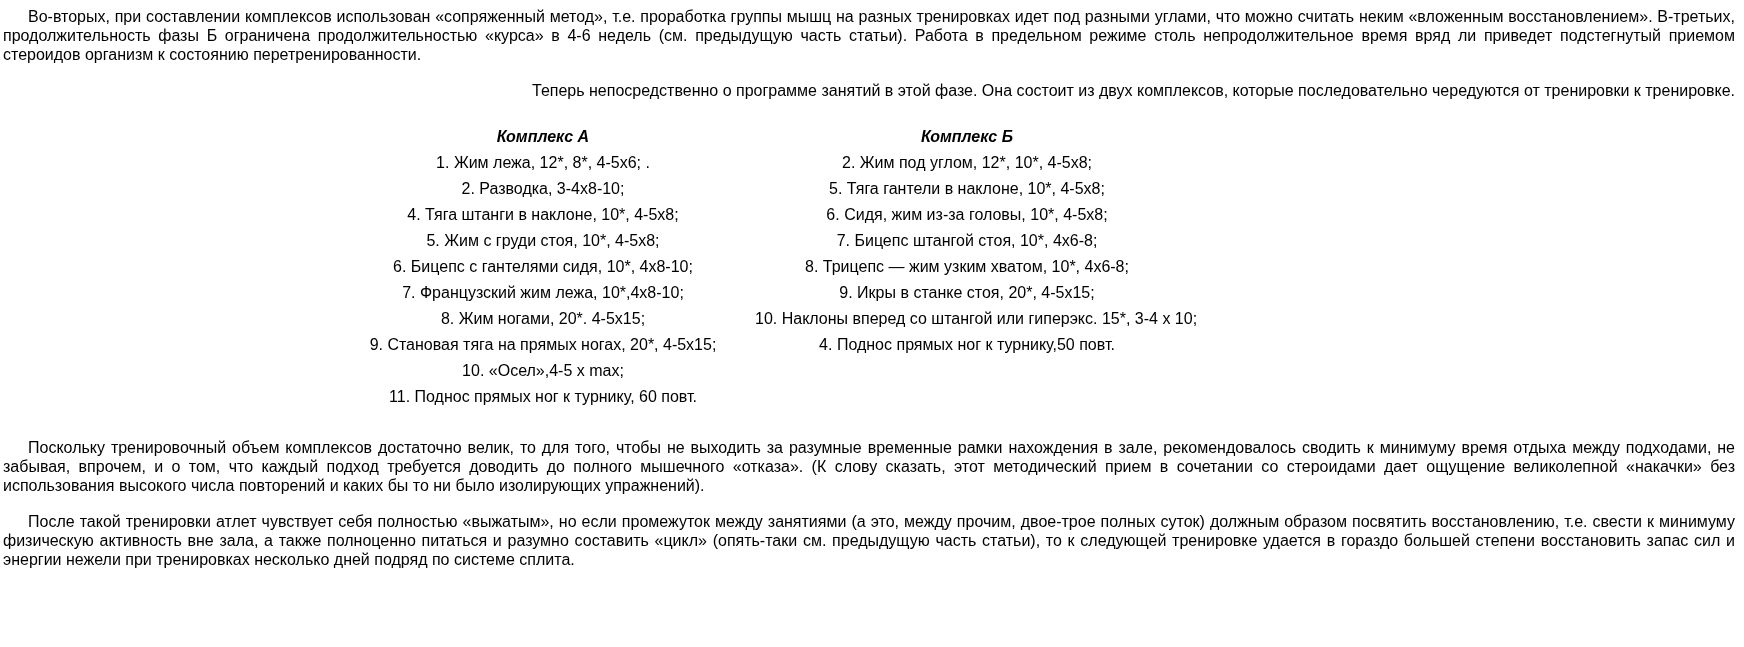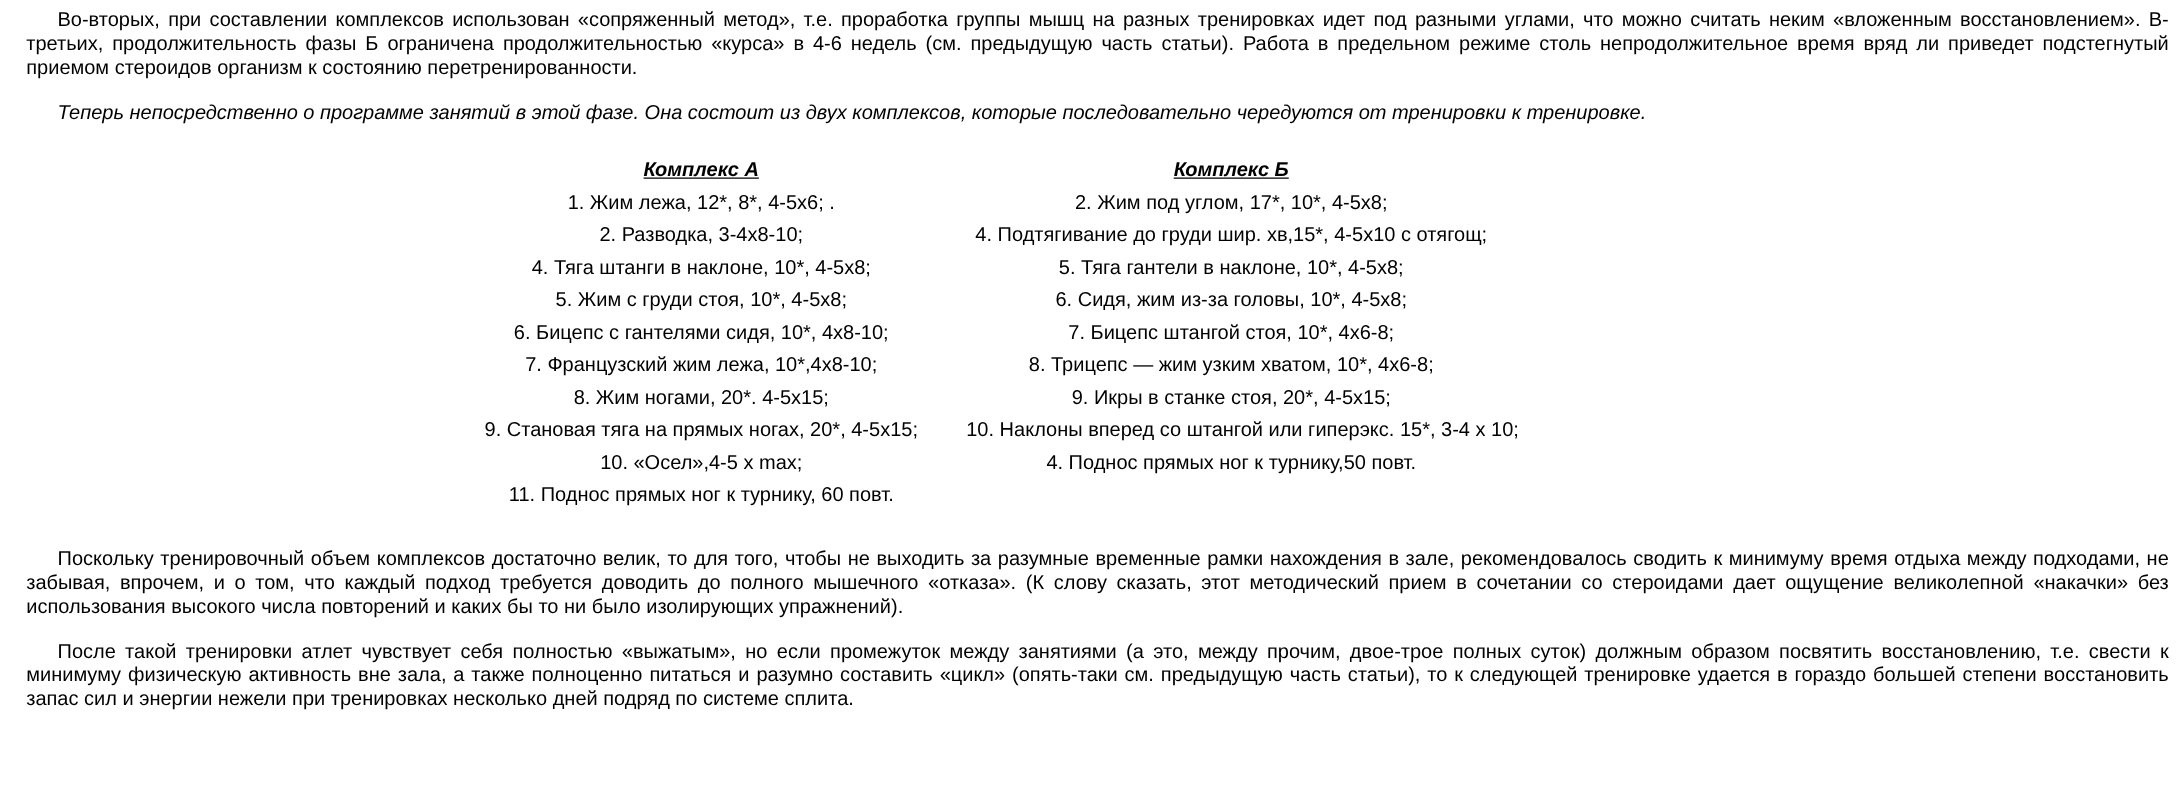--- a/index.html
+++ b/index.html
@@ -4,50 +4,48 @@
 <style>
   html, body {
     margin: 0;
     padding: 0;
     background: #ffffff;
   }
   .page {
     width: 1744px;
     min-height: 647px;
     box-sizing: border-box;
-    padding: 7px 9px 10px 21px;
+    padding: 7px 9px 10px 3px;
     background: #ffffff;
     color: #000000;
     font-family: "Liberation Sans", "DejaVu Sans", sans-serif;
     font-size: 16px;
     line-height: 19px;
   }
   .para {
     margin: 0 0 17px 0;
     text-align: justify;
     text-indent: 25px;
   }
   .para.single {
-    text-align: left;
-    font-style: italic;
+    text-align: right;
   }
   .complexes {
     display: flex;
     flex-direction: row;
     margin: 24px 0 28px 328px;
   }
   .complex-col {
     width: 424px;
     text-align: center;
     line-height: 26px;
   }
   .complex-title {
     font-weight: bold;
     font-style: italic;
-    text-decoration: underline;
   }
   .exercise-item {
     white-space: nowrap;
   }
 </style>
 </head>
 <body>
 
 <div class="page">
 
@@ -66,22 +64,21 @@
       <div class="exercise-item">6. Бицепс с гантелями сидя, 10*, 4х8-10;</div>
       <div class="exercise-item">7. Французский жим лежа, 10*,4х8-10;</div>
       <div class="exercise-item">8. Жим ногами, 20*. 4-5х15;</div>
       <div class="exercise-item">9. Становая тяга на прямых ногах, 20*, 4-5х15;</div>
       <div class="exercise-item">10. «Осел»,4-5 х max;</div>
       <div class="exercise-item">11. Поднос прямых ног к турнику, 60 повт.</div>
     </div>
 
     <div class="complex-col">
       <div class="complex-title">Комплекс Б</div>
-      <div class="exercise-item">2. Жим под углом, 17*, 10*, 4-5х8;</div>
-      <div class="exercise-item">4. Подтягивание до груди шир. хв,15*, 4-5х10 с отягощ;</div>
+      <div class="exercise-item">2. Жим под углом, 12*, 10*, 4-5х8;</div>
       <div class="exercise-item">5. Тяга гантели в наклоне, 10*, 4-5х8;</div>
       <div class="exercise-item">6. Сидя, жим из-за головы, 10*, 4-5х8;</div>
       <div class="exercise-item">7. Бицепс штангой стоя, 10*, 4х6-8;</div>
       <div class="exercise-item">8. Трицепс — жим узким хватом, 10*, 4х6-8;</div>
       <div class="exercise-item">9. Икры в станке стоя, 20*, 4-5х15;</div>
       <div class="exercise-item">10. Наклоны вперед со штангой или гиперэкс. 15*, 3-4 х 10;</div>
       <div class="exercise-item">4. Поднос прямых ног к турнику,50 повт.</div>
     </div>
 
   </div>

